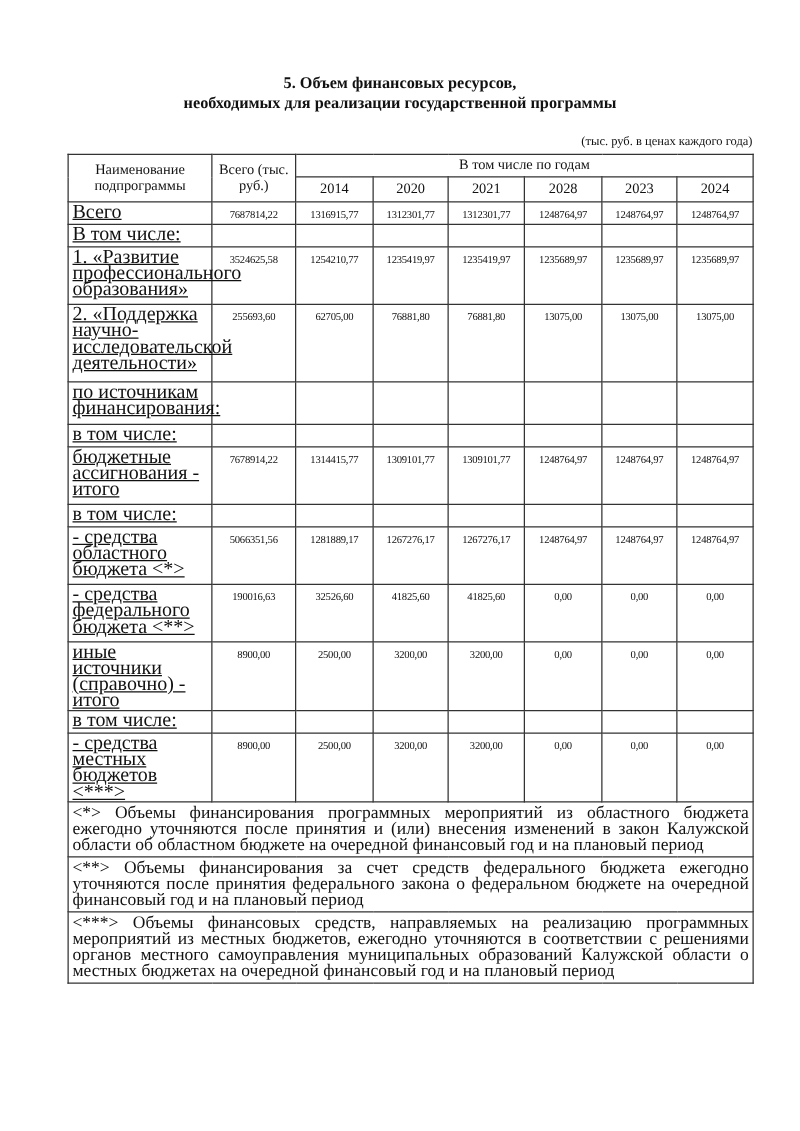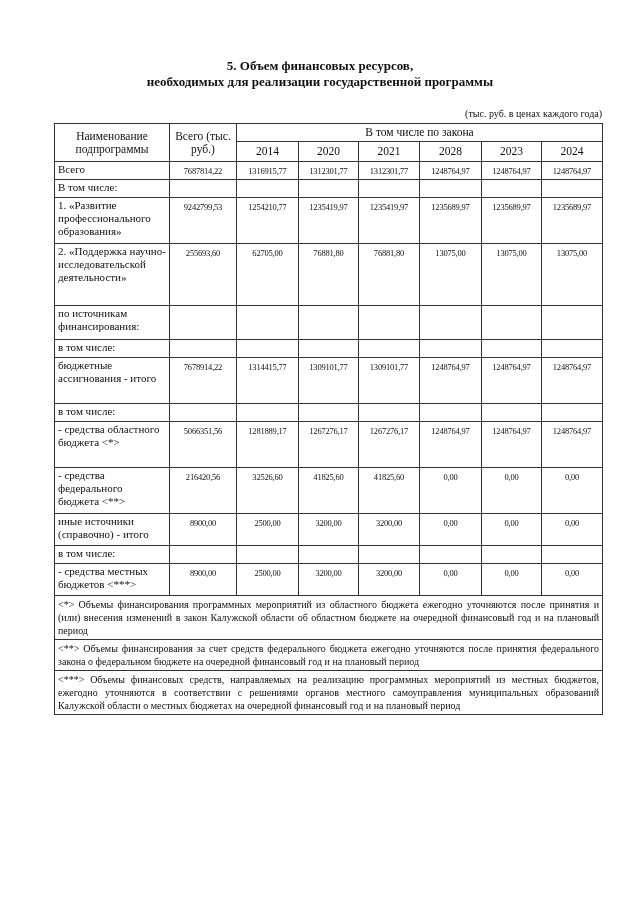--- a/index.html
+++ b/index.html
@@ -7,22 +7,22 @@
          font-family: "Liberation Serif", "DejaVu Serif", serif; color: #111; }
   .title { position: absolute; left: 0; top: 58px; width: 640px; text-align: center;
            font-weight: bold; font-size: 13px; line-height: 16px; }
   .units { position: absolute; right: 38px; top: 108px; font-size: 10px; }
   table.fin { position: absolute; left: 54px; top: 123px; border-collapse: collapse;
               table-layout: fixed; width: 548px; font-size: 11px; }
   table.fin td, table.fin th { border: 1px solid #333; padding: 1px 3px; vertical-align: top;
               font-weight: normal; line-height: 13px; }
   table.fin th { text-align: center; vertical-align: middle; font-size: 11.5px; }
   .num { text-align: center; font-size: 8.5px; letter-spacing: -0.2px; padding-top: 3px !important; }
-  .lbl { font-size: 11px; }
-  .note { font-size: 10px; line-height: 14px; text-align: justify; padding: 2px 3px !important; }
+  .lbl { font-size: 16px; text-decoration: underline; }
+  .note { font-size: 14px; line-height: 14px; text-align: justify; padding: 2px 3px !important; }
 </style>
 </head>
 <body>
 
 <div class="title">
   <div>5.   Объем финансовых ресурсов,</div>
   <div>необходимых для реализации государственной программы</div>
 </div>
 <div class="units">(тыс. руб. в ценах каждого года)</div>
 
@@ -34,21 +34,21 @@
       <col style="width:60px">
       <col style="width:61px">
     <col style="width:62px">
       <col style="width:60px">
       <col style="width:61px">
   </colgroup>
   <thead>
     <tr style="height:18px">
       <th rowspan="2">Наименование подпрограммы</th>
       <th rowspan="2">Всего (тыс. руб.)</th>
-      <th colspan="6">В том числе по закона</th>
+      <th colspan="6">В том числе по годам</th>
     </tr>
     <tr style="height:20px">
       <th>2014</th>
       <th>2020</th>
       <th>2021</th>
       <th>2028</th>
       <th>2023</th>
       <th>2024</th>
     </tr>
   </thead>
@@ -68,21 +68,21 @@
         <td class="num"></td>
         <td class="num"></td>
         <td class="num"></td>
         <td class="num"></td>
         <td class="num"></td>
         <td class="num"></td>
         <td class="num"></td>
       </tr>
       <tr style="height: 46px;">
         <td class="lbl">1. «Развитие профессионального образования»</td>
-        <td class="num">9242799,53</td>
+        <td class="num">3524625,58</td>
         <td class="num">1254210,77</td>
         <td class="num">1235419,97</td>
         <td class="num">1235419,97</td>
         <td class="num">1235689,97</td>
         <td class="num">1235689,97</td>
         <td class="num">1235689,97</td>
       </tr>
       <tr style="height: 62px;">
         <td class="lbl">2. «Поддержка научно-исследовательской деятельности»</td>
         <td class="num">255693,60</td>
@@ -138,21 +138,21 @@
         <td class="num">5066351,56</td>
         <td class="num">1281889,17</td>
         <td class="num">1267276,17</td>
         <td class="num">1267276,17</td>
         <td class="num">1248764,97</td>
         <td class="num">1248764,97</td>
         <td class="num">1248764,97</td>
       </tr>
       <tr style="height: 46px;">
         <td class="lbl">- средства федерального бюджета &lt;**&gt;</td>
-        <td class="num">216420,56</td>
+        <td class="num">190016,63</td>
         <td class="num">32526,60</td>
         <td class="num">41825,60</td>
         <td class="num">41825,60</td>
         <td class="num">0,00</td>
         <td class="num">0,00</td>
         <td class="num">0,00</td>
       </tr>
       <tr style="height: 32px;">
         <td class="lbl">иные источники (справочно) - итого</td>
         <td class="num">8900,00</td>

